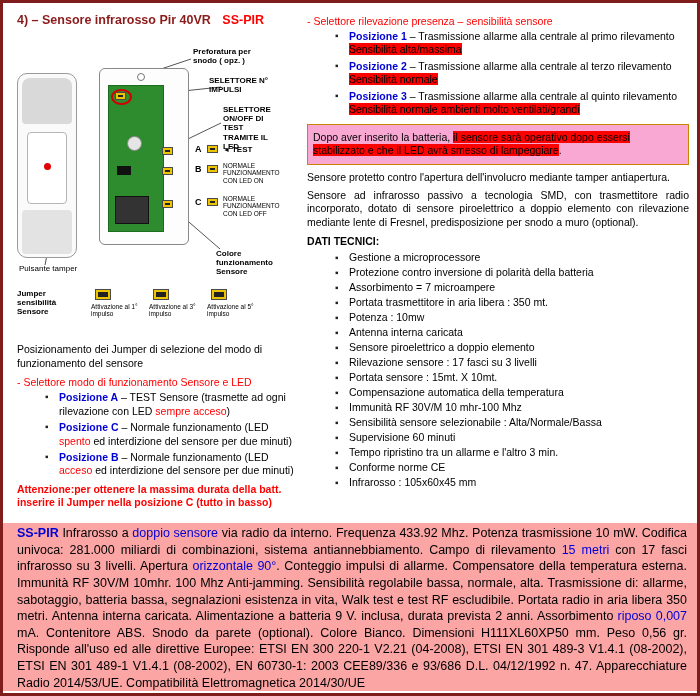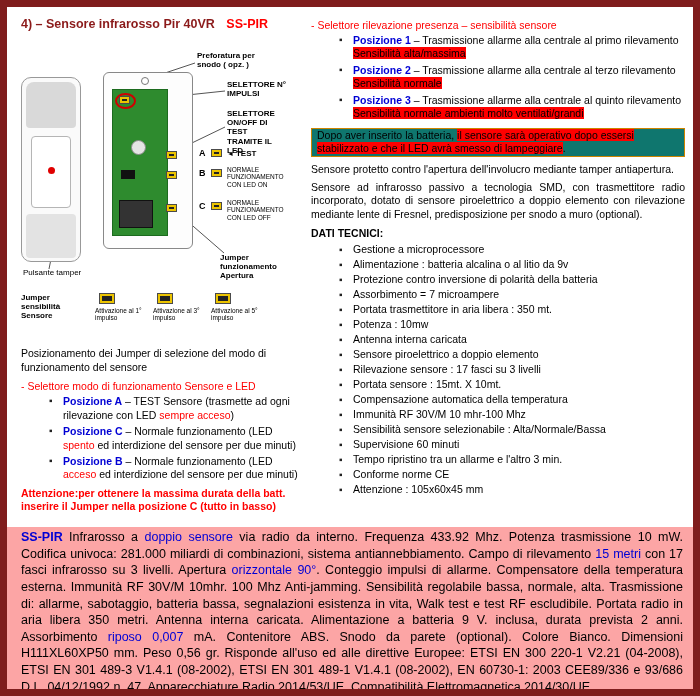--- a/index.html
+++ b/index.html
@@ -2,21 +2,21 @@
 <html><head>
 <meta charset="utf-8">
 <style>
   * { box-sizing: border-box; margin: 0; padding: 0; }
   html,body { background:#fff; }
   .page {
     position: relative;
     width: 700px;
     height: 696px;
     background: #fff;
-    border: 7px solid #7f1d1d;
+    border: 3px solid #7f1d1d;
     font-family: "Liberation Sans", "DejaVu Sans", sans-serif;
     color: #000;
     overflow: hidden;
   }
   .b  { font-weight: bold; }
   .r  { color: #FF0000; }
   .bl { color: #0000D4; }
   .hl { background: #FF0000; color: #000; }
 
   .top { display: flex; padding: 10px 8px 0 14px; }
@@ -72,21 +72,21 @@
   .pos-text { margin-top: 8px; }
   .red-head { color: #FF0000; font-size: 10.5px; margin-top: 6px; }
   ul.bullets { list-style: none; margin: 3px 0 0 0; padding-left: 42px;
     font-size: 10.5px; line-height: 1.28; }
   ul.bullets li { position: relative; margin-bottom: 3px; }
   ul.bullets li::before { content: "▪"; position: absolute; left: -14px; top: 0;
     font-size: 10px; color: #222; }
   .attention { color: #FF0000; font-weight: bold; font-size: 10.5px; line-height: 1.28;
     margin-top: 5px; }
 
-  .note-box { border: 1px solid #cc8400; background: #0f766e; padding: 0 5px;
+  .note-box { border: 1px solid #cc8400; background: #f9a8d4; padding: 6px 5px;
     font-size: 10.5px; line-height: 1.3; margin: 7px 0 6px 0; }
   .para { font-size: 10.5px; line-height: 1.3; text-align: justify; margin-top: 4px; }
   .tech-head { font-size: 10.5px; font-weight: bold; margin-top: 6px; }
   ul.tech { list-style: none; margin: 3px 0 0 0; padding-left: 42px;
     font-size: 10.5px; line-height: 15px; }
   ul.tech li { position: relative; }
   ul.tech li::before { content: "▪"; position: absolute; left: -14px; top: 0;
     font-size: 10px; color: #222; }
 
   .bottom-para { position: absolute; left: 0; top: 520px; right: 0;
@@ -131,38 +131,38 @@
             <div class="pyro"></div>
             <div class="chip"></div>
             <div class="battery"></div>
           </div>
           <span class="jp pcb-jp" style="left:62px;top:78px"></span>
           <span class="jp pcb-jp" style="left:62px;top:98px"></span>
           <span class="jp pcb-jp" style="left:62px;top:131px"></span>
         </div>
 
         <div class="dlabel b" style="left:176px;top:4px;width:80px">Preforatura per snodo ( opz. )</div>
-        <div class="dlabel b" style="left:206px;top:33px;width:64px">SELETTORE N° IMPULSI</div>
+        <div class="dlabel b" style="left:192px;top:33px;width:64px">SELETTORE N° IMPULSI</div>
         <div class="dlabel b" style="left:206px;top:62px;width:58px">SELETTORE ON/OFF DI TEST TRAMITE IL LED</div>
 
         <div class="dletter" style="left:178px;top:101px">A</div>
         <span class="jp" style="position:absolute;left:190px;top:102px"></span>
         <div class="dlabel b" style="left:206px;top:102px">
           <span class="arrow">◄</span><span>TEST</span>
         </div>
 
         <div class="dletter" style="left:178px;top:121px">B</div>
         <span class="jp" style="position:absolute;left:190px;top:122px"></span>
         <div class="dtiny" style="left:206px;top:119px;width:62px">NORMALE FUNZIONAMENTO CON LED ON</div>
 
         <div class="dletter" style="left:178px;top:154px">C</div>
         <span class="jp" style="position:absolute;left:190px;top:155px"></span>
         <div class="dtiny" style="left:206px;top:152px;width:62px">NORMALE FUNZIONAMENTO CON LED OFF</div>
 
-        <div class="dlabel b" style="left:199px;top:206px;width:72px">Jumper funzionamento Apertura</div>
+        <div class="dlabel b" style="left:199px;top:206px;width:72px">Colore funzionamento Sensore</div>
         <div class="dlabel" style="left:2px;top:221px;width:70px">Pulsante tamper</div>
 
         <div class="dlabel b" style="left:0px;top:246px;width:66px">Jumper sensibilità Sensore</div>
         <span class="jp jp-big" style="left:78px;top:246px"></span>
         <div class="dtiny" style="left:74px;top:260px;width:52px">Attivazione al 1° impulso</div>
         <span class="jp jp-big" style="left:136px;top:246px"></span>
         <div class="dtiny" style="left:132px;top:260px;width:52px">Attivazione al 3° impulso</div>
         <span class="jp jp-big" style="left:194px;top:246px"></span>
         <div class="dtiny" style="left:190px;top:260px;width:52px">Attivazione al 5° impulso</div>
       </div>
@@ -186,34 +186,33 @@
         </ul>
 
       <div class="note-box"><span>Dopo aver inserito la batteria, </span><span class="hl">il sensore sarà operativo dopo essersi stabilizzato e che il LED avrà smesso di lampeggiare</span><span>.</span></div>
 
       <p class="para">Sensore protetto contro l'apertura dell'involucro mediante tamper antiapertura.</p>
       <p class="para">Sensore ad infrarosso passivo a tecnologia SMD, con trasmettitore radio incorporato, dotato di sensore piroelettrico a doppio elemento con rilevazione mediante lente di Fresnel, predisposizione per snodo a muro (optional).</p>
 
       <p class="tech-head">DATI TECNICI:</p>
       <ul class="tech">
           <li><span>Gestione a microprocessore</span></li>
-          <li><span>Alimentazione : batteria alcalina o al litio da 9v</span></li>
           <li><span>Protezione contro inversione di polarità della batteria</span></li>
           <li><span>Assorbimento = 7 microampere</span></li>
           <li><span>Portata trasmettitore in aria libera : 350 mt.</span></li>
           <li><span>Potenza : 10mw</span></li>
           <li><span>Antenna interna caricata</span></li>
           <li><span>Sensore piroelettrico a doppio elemento</span></li>
           <li><span>Rilevazione sensore : 17 fasci su 3 livelli</span></li>
           <li><span>Portata sensore : 15mt. X 10mt.</span></li>
           <li><span>Compensazione automatica della temperatura</span></li>
           <li><span>Immunità RF 30V/M 10 mhr-100 Mhz</span></li>
           <li><span>Sensibilità sensore selezionabile : Alta/Normale/Bassa</span></li>
           <li><span>Supervisione 60 minuti</span></li>
           <li><span>Tempo ripristino tra un allarme e l'altro 3 min.</span></li>
           <li><span>Conforme norme CE</span></li>
-          <li><span>Attenzione : 105x60x45 mm</span></li>
+          <li><span>Infrarosso : 105x60x45 mm</span></li>
         </ul>
     </div>
   </div>
 
   <div class="bottom-para"><span class="bl b">SS-PIR</span><span> Infrarosso a </span><span class="bl">doppio sensore</span><span> via radio da interno. Frequenza 433.92 Mhz. Potenza trasmissione 10 mW. Codifica univoca: 281.000 miliardi di combinazioni, sistema antiannebbiamento. Campo di rilevamento </span><span class="bl">15 metri</span><span> con 17 fasci infrarosso su 3 livelli. Apertura </span><span class="bl">orizzontale 90°</span><span>. Conteggio impulsi di allarme. Compensatore della temperatura esterna. Immunità RF 30V/M 10mhr. 100 Mhz Anti-jamming. Sensibilità regolabile bassa, normale, alta. Trasmissione di: allarme, sabotaggio, batteria bassa, segnalazioni esistenza in vita, Walk test e test RF escludibile. Portata radio in aria libera 350 metri. Antenna interna caricata. Alimentazione a batteria 9 V. inclusa, durata prevista 2 anni. Assorbimento </span><span class="bl">riposo 0,007</span><span> mA. Contenitore ABS. Snodo da parete (optional). Colore Bianco. Dimensioni H111XL60XP50 mm. Peso 0,56 gr. Risponde all'uso ed alle direttive Europee: ETSI EN 300 220-1 V2.21 (04-2008), ETSI EN 301 489-3 V1.4.1 (08-2002), ETSI EN 301 489-1 V1.4.1 (08-2002), EN 60730-1: 2003 CEE89/336 e 93/686 D.L. 04/12/1992 n. 47. Apparecchiature Radio 2014/53/UE. Compatibilità Elettromagnetica 2014/30/UE</span></div>
 </div>
 
 </body></html>

